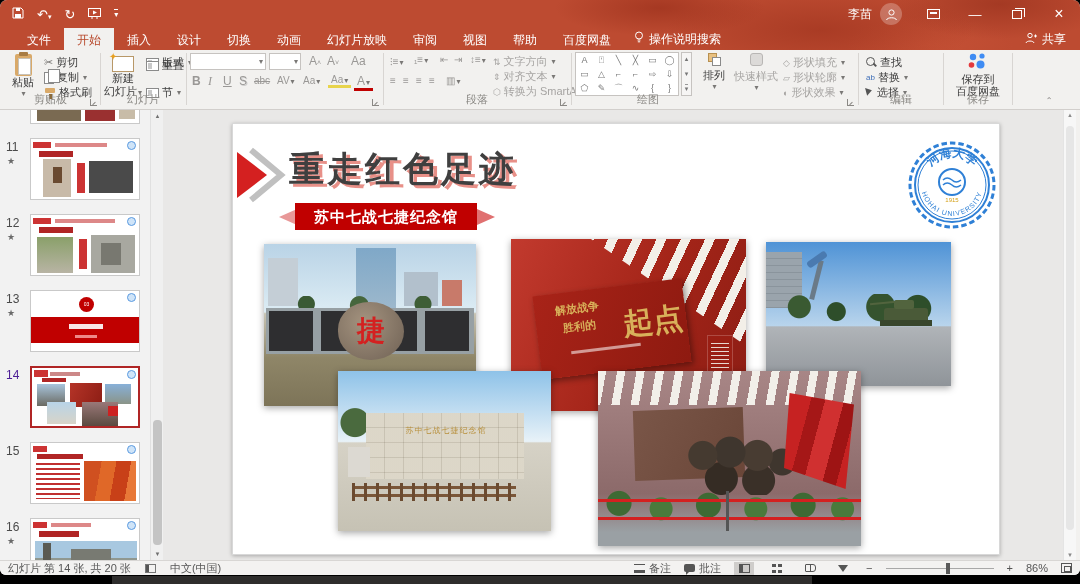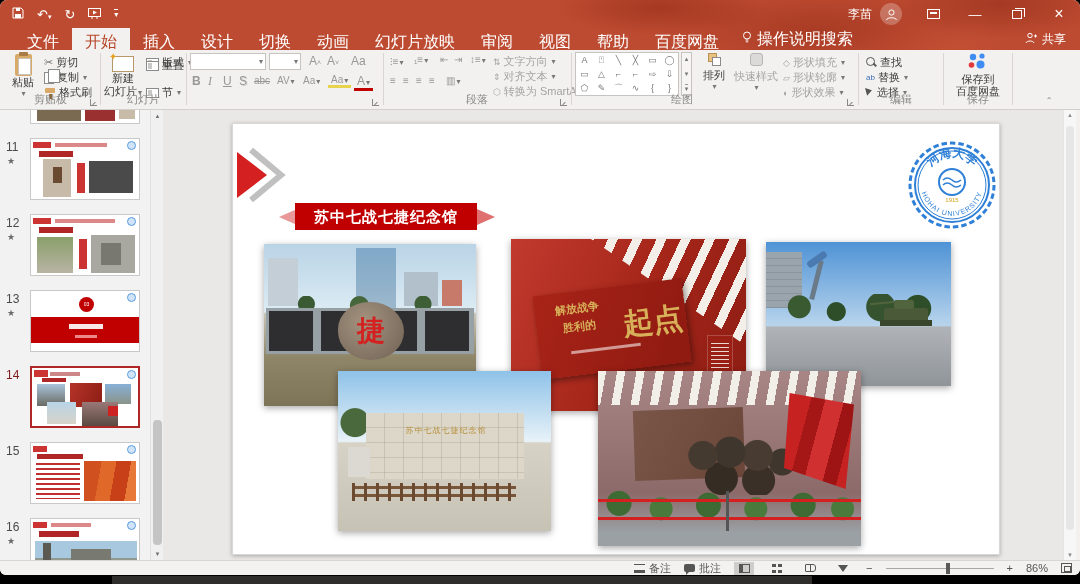--- a/index.html
+++ b/index.html
@@ -20,21 +20,21 @@
   .title{position:absolute;left:0;right:0;top:0;height:28px;line-height:28px;text-align:center;
          color:#fff;font-size:12px;}
   .winctl{position:absolute;right:0;top:0;height:28px;display:flex;align-items:center;color:#fff;}
   .winbtn{width:42px;height:28px;display:flex;align-items:center;justify-content:center;font-size:13px;}
   .avatar{width:22px;height:22px;border-radius:50%;background:rgba(255,255,255,.25);
           display:flex;align-items:center;justify-content:center;margin:0 10px 0 8px;}
   .ribbonbox{width:13px;height:10px;border:1px solid #fff;position:relative;}
   .ribbonbox:after{content:"";position:absolute;left:2px;top:2px;width:7px;height:2px;background:#fff;}
   .maxbox{width:10px;height:9px;border:1px solid #fff;position:relative;}
   .maxbox:after{content:"";position:absolute;left:2px;top:-3px;width:9px;height:8px;border:1px solid #fff;border-left:none;border-bottom:none;}
-  .tabs{position:absolute;left:14px;top:28px;height:22px;display:flex;align-items:stretch;color:#fff;font-size:16px;}
+  .tabs{position:absolute;left:14px;top:28px;height:22px;display:flex;align-items:stretch;color:#fff;font-size:12px;}
   .tab{padding:4px 13px 0 13px;cursor:default;white-space:nowrap;}
   .tab.active{background:#f2f1ef;color:#b7472a;}
   .searchtab{display:flex;align-items:center;gap:5px;padding:0 10px;}
   .share{position:absolute;right:14px;top:28px;height:22px;display:flex;align-items:center;gap:5px;color:#fff;font-size:12px;}
   
   .ribbon{position:absolute;left:0;top:50px;width:1080px;height:60px;background:#f2f1ef;
           border-bottom:1px solid #d2cfcc;font-size:11px;color:#3b3b3b;}
   .group{position:absolute;top:0;height:58px;}
   .gdiv{position:absolute;top:3px;height:52px;width:1px;background:#d8d5d2;}
   .glabel{position:absolute;bottom:1px;left:0;right:0;text-align:center;font-size:11px;color:#8a8884;}
@@ -75,21 +75,21 @@
   .mag{width:11px;height:11px;position:relative;}
   .mag:before{content:"";position:absolute;left:0;top:0;width:7px;height:7px;border:1.5px solid #555;border-radius:50%;}
   .mag:after{content:"";position:absolute;left:7px;top:7px;width:4px;height:1.5px;background:#555;transform:rotate(45deg);}
   .cursorico{width:8px;height:11px;position:relative;}
   .cursorico:before{content:"";position:absolute;border-left:6px solid #555;border-top:4px solid transparent;border-bottom:4px solid transparent;transform:rotate(-15deg);}
   
   .panel{position:absolute;left:0;top:110px;width:163px;height:450px;background:#f2f2f2;overflow:hidden;}
   .thumb{position:absolute;left:30px;width:110px;height:62px;background:#fff;border:1px solid #c9c9c9;overflow:hidden;}
   .thumb.sel{border:2px solid #b02525;}
   .tnum{position:absolute;left:6px;width:20px;text-align:left;font-size:12px;color:#4a4a4a;}
-  .tnum.sel{color:#7f1d1d;}
+  .tnum.sel{color:#4c1d95;}
   .tstar{position:absolute;left:7px;font-size:9px;color:#6a6a6a;}
   .pscroll{position:absolute;right:0;top:0;width:13px;height:450px;background:#f0f0f0;border-left:1px solid #e0e0e0;}
   .pscroll .sarr{position:absolute;left:0;width:13px;height:12px;display:flex;align-items:center;justify-content:center;font-size:6px;color:#707070;}
   .pthumb{position:absolute;left:2px;width:9px;background:#c4c4c4;border-radius:4px;}
   
   .main{position:absolute;left:163px;top:110px;width:900px;height:450px;background:#e9e8e7;}
   .mscroll{position:absolute;right:4px;top:110px;width:13px;height:450px;background:#f7f7f7;border-left:1px solid #e4e4e4;}
   .collapse{position:absolute;right:24px;top:96px;width:14px;height:10px;color:#7a7876;font-size:8px;text-align:center;line-height:10px;}
   .canvas{position:absolute;left:69px;top:13px;width:768px;height:432px;background:#fff;
           box-shadow:0 1px 4px rgba(0,0,0,.28);border:1px solid #d8d8d8;}
@@ -372,21 +372,21 @@
       <div class="sbtn dis" style="left:210px;top:20px">
         <span style="font-size:9px">▱</span>
           <span>形状轮廓</span>
           <span class="dd">▾</span>
       </div>
       <div class="sbtn dis" style="left:210px;top:35px">
         <span style="font-size:9px">◐</span>
           <span>形状效果</span>
           <span class="dd">▾</span>
       </div>
-      <div class="glabel" style="text-align:left;padding-left:98px">绘图</div>
+      <div class="glabel" style="text-align:left;padding-left:64px">绘图</div>
       <div class="launcher"></div>
     </div>
     <div class="gdiv" style="left:858px"></div>
 
     <div class="group" style="left:860px;width:82px">
       <div class="sbtn" style="left:6px;top:5px">
         <span class="mag"></span>
         <span>查找</span>
       </div>
       <div class="sbtn" style="left:6px;top:20px">
@@ -508,20 +508,21 @@
     </div>
   </div>
 
   <div class="main">
     <div class="canvas">
 
       <svg class="lay" style="left:4px;top:22px" width="54" height="58" viewBox="0 0 54 58">
         <path d="M14 4 L44 29 L14 54" fill="none" stroke="#c0c0c0" stroke-width="6"></path>
         <path d="M0 6 L30 29 L0 52 Z" fill="#d42020"></path>
       </svg>
+      <div class="slidetitle">重走红色足迹</div>
       <div class="wingL"></div>
       <div class="wingR"></div>
       <div class="banner">苏中七战七捷纪念馆</div>
 
       <svg class="lay" style="left:674px;top:16px" width="90" height="90" viewBox="0 0 90 90">
         <circle cx="45" cy="45" r="42" fill="#fff" stroke="#2f80d6" stroke-width="3" stroke-dasharray="5.5 3"></circle>
         <circle cx="45" cy="45" r="37" fill="none" stroke="#2f80d6" stroke-width="2"></circle>
         <circle cx="45" cy="45" r="34" fill="none" stroke="#2f80d6" stroke-width="1"></circle>
         <defs>
           <path id="arcTop" d="M 17,45 A 28,28 0 0 1 73,45"></path>
@@ -594,20 +595,25 @@
     </div>
   </div>
 
   <div class="mscroll">
     <div class="sarr" style="position:absolute;top:2px;left:0;width:12px;text-align:center;font-size:6px;color:#8a8a8a">▲</div>
     <div style="position:absolute;top:16px;left:2px;width:8px;height:404px;background:#e6e6e6;border-radius:4px"></div>
     <div class="sarr" style="position:absolute;bottom:2px;left:0;width:12px;text-align:center;font-size:6px;color:#8a8a8a">▼</div>
   </div>
 
   <div class="status">
+    <div class="left">
+      <span>幻灯片 第 14 张, 共 20 张</span>
+      <span class="normico" style="border-color:#777"></span>
+      <span>中文(中国)</span>
+    </div>
     <div class="right">
       <span style="display:flex;align-items:center;gap:4px">
         <span class="noteico"></span>
           <span>备注</span>
       </span>
       <span style="display:flex;align-items:center;gap:4px">
         <span class="commico"></span>
           <span>批注</span>
       </span>
       <span class="vbtn sel">

